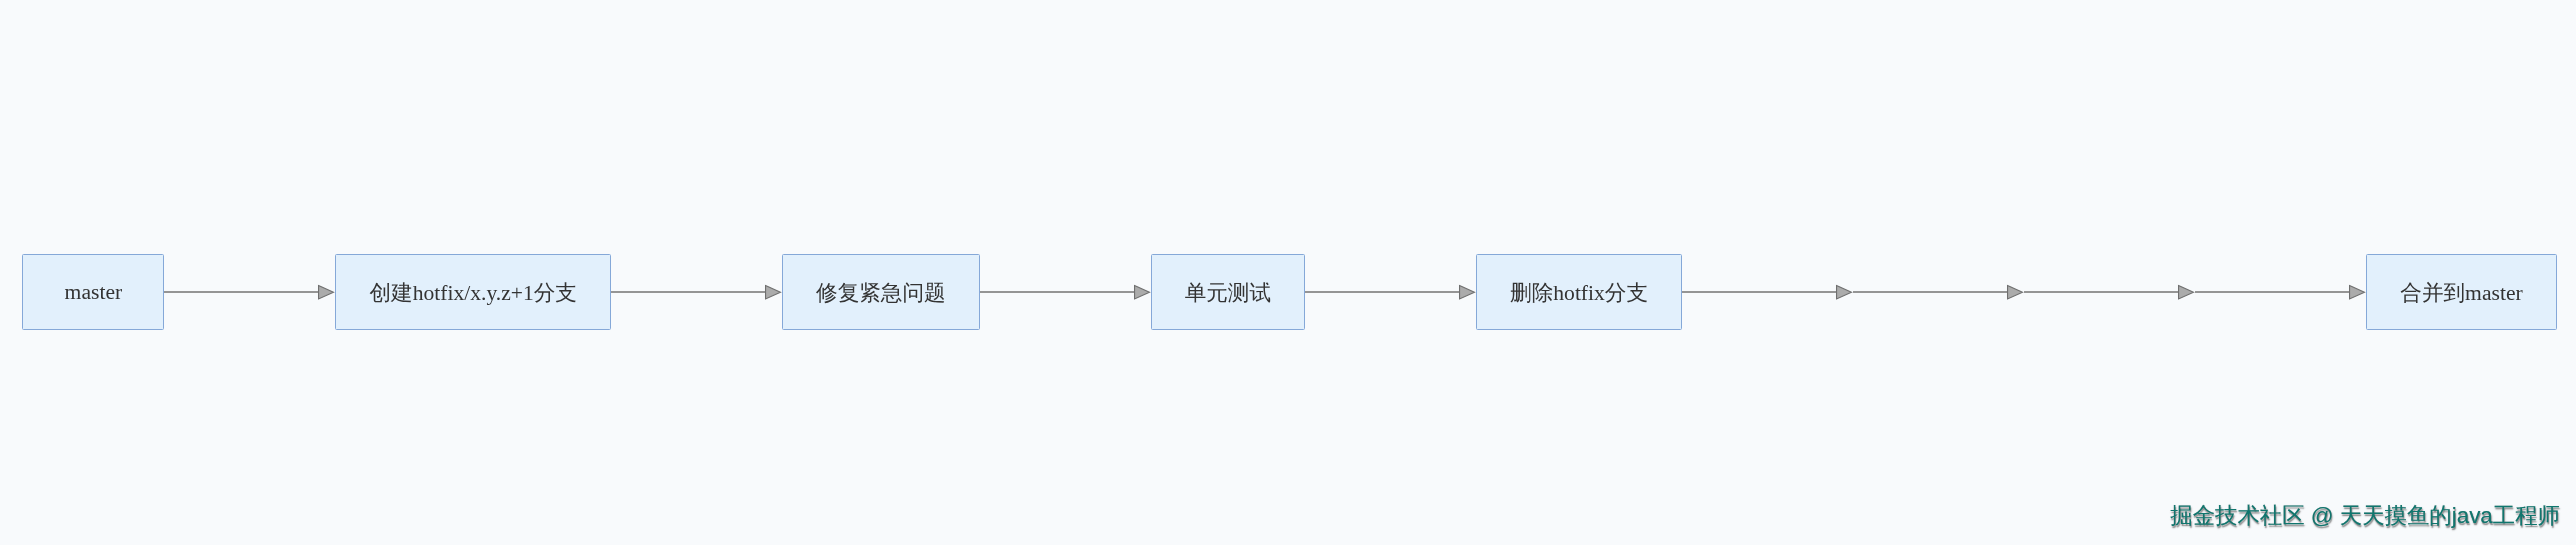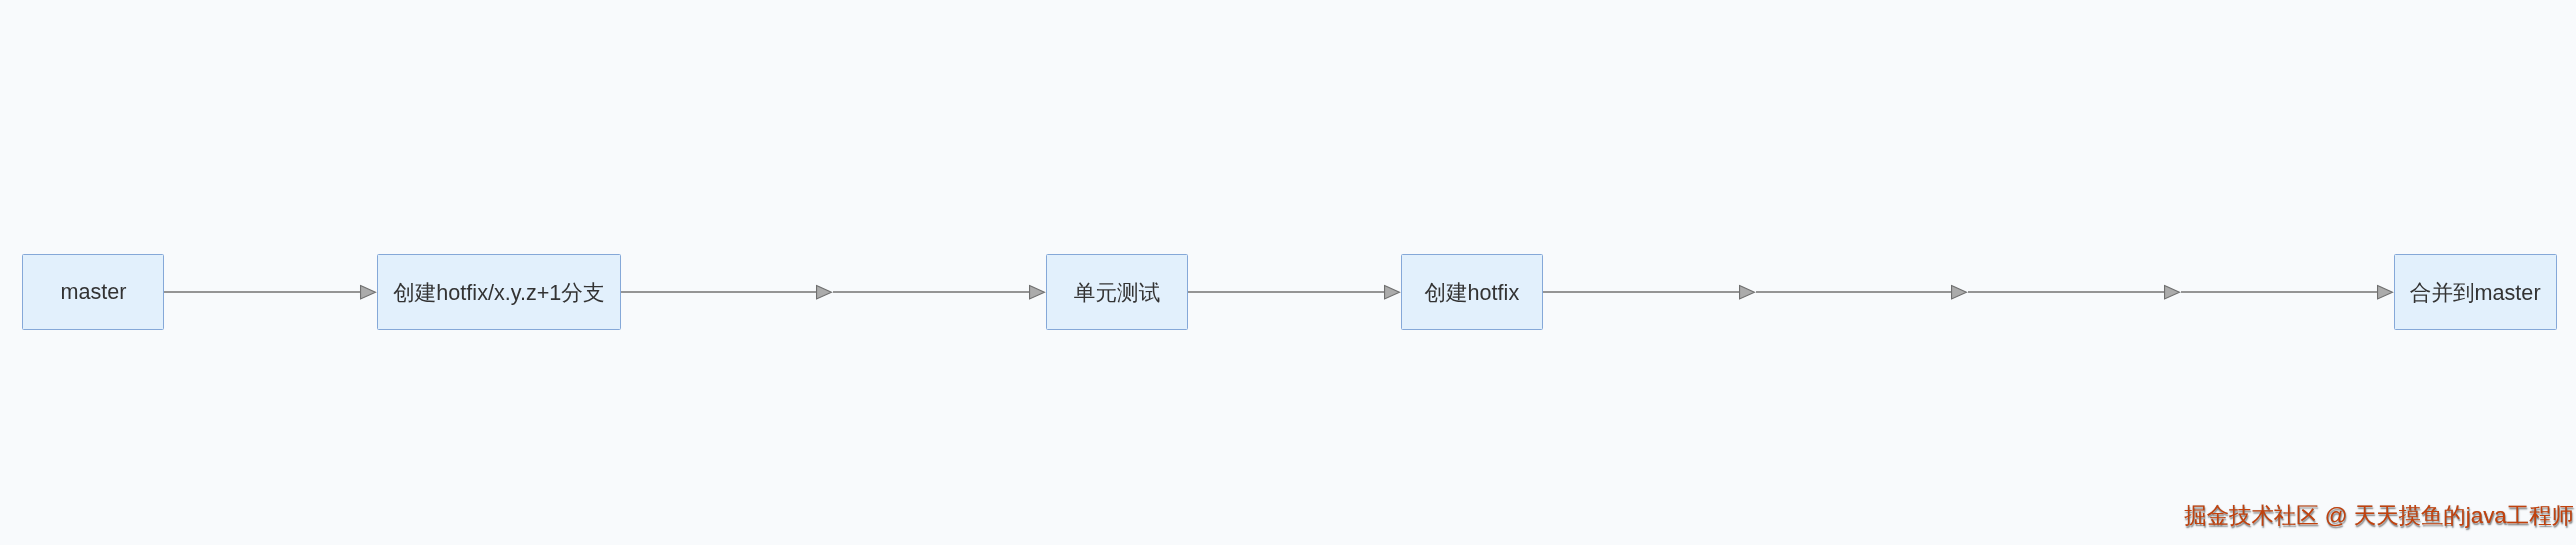--- a/index.html
+++ b/index.html
@@ -22,51 +22,52 @@
     height: 76px;
     display: flex;
     align-items: stretch;
   }
   .flow-node {
     box-sizing: border-box;
     flex: 0 0 auto;
     display: flex;
     align-items: center;
     justify-content: center;
-    padding: 0 15px;
+    padding: 0 33px;
     min-width: 142px;
     background: #e2f0fc;
     border: 1.5px solid #85a8d8;
     border-radius: 1.5px;
     font-size: 21.6px;
     color: #333333;
     white-space: nowrap;
+    font-family: Liberation Serif, serif;
   }
   .flow-arrow {
     flex: 1 1 0;
     min-width: 45px;
     display: flex;
     align-items: center;
   }
   .flow-arrow .shaft {
     flex: 1 1 auto;
     height: 2.2px;
     background: #959595;
   }
   .flow-arrow svg {
     flex: 0 0 auto;
     display: block;
     margin-left: -1.5px;
   }
   .watermark {
     position: absolute;
-    right: 2px;
+    right: 16px;
     bottom: 15px;
     font-size: 22.4px;
-    color: #c2410c;
+    color: #0f766e;
     text-shadow: 0.7px 1.5px 1.5px rgba(100,100,100,0.85), 0 0 0.7px rgba(140,140,140,0.6);
     white-space: nowrap;
     margin-left: 20px;
   }
 </style>
 </head>
 <body>
 
 <div class="flow-row">
   <div class="flow-node">
@@ -84,41 +85,44 @@
     <span>创建hotfix/x.y.z+1分支</span>
   </div>
 
   <div class="flow-arrow">
     <div class="shaft"></div>
     <svg width="18" height="16.4" viewBox="0 0 24 22">
       <polygon points="2,2 22,11 2,20" fill="#ababab" stroke="#6f6f6f" stroke-width="1.5"></polygon>
     </svg>
   </div>
 
+  <div class="flow-node">
+    <span>修复紧急问题</span>
+  </div>
 
   <div class="flow-arrow">
     <div class="shaft"></div>
     <svg width="18" height="16.4" viewBox="0 0 24 22">
       <polygon points="2,2 22,11 2,20" fill="#ababab" stroke="#6f6f6f" stroke-width="1.5"></polygon>
     </svg>
   </div>
 
   <div class="flow-node">
     <span>单元测试</span>
   </div>
 
   <div class="flow-arrow">
     <div class="shaft"></div>
     <svg width="18" height="16.4" viewBox="0 0 24 22">
       <polygon points="2,2 22,11 2,20" fill="#ababab" stroke="#6f6f6f" stroke-width="1.5"></polygon>
     </svg>
   </div>
 
   <div class="flow-node">
-    <span>创建hotfix</span>
+    <span>删除hotfix分支</span>
   </div>
 
   <div class="flow-arrow">
     <div class="shaft"></div>
     <svg width="18" height="16.4" viewBox="0 0 24 22">
       <polygon points="2,2 22,11 2,20" fill="#ababab" stroke="#6f6f6f" stroke-width="1.5"></polygon>
     </svg>
   </div>
 
 

